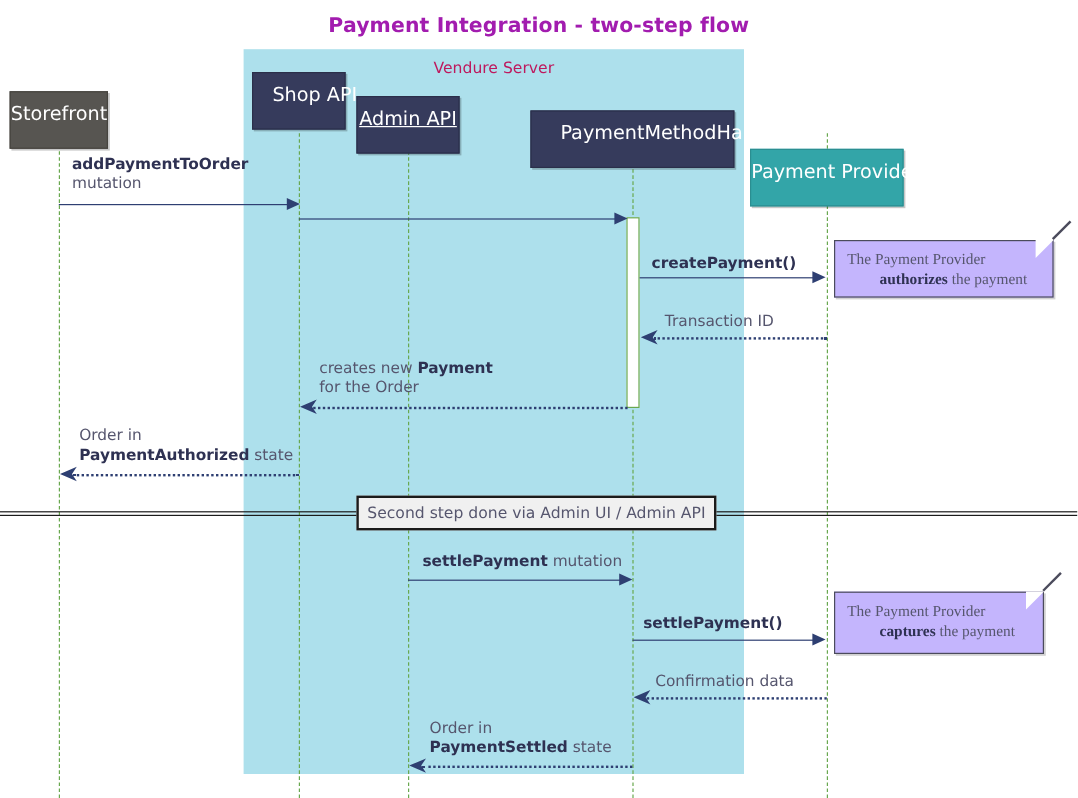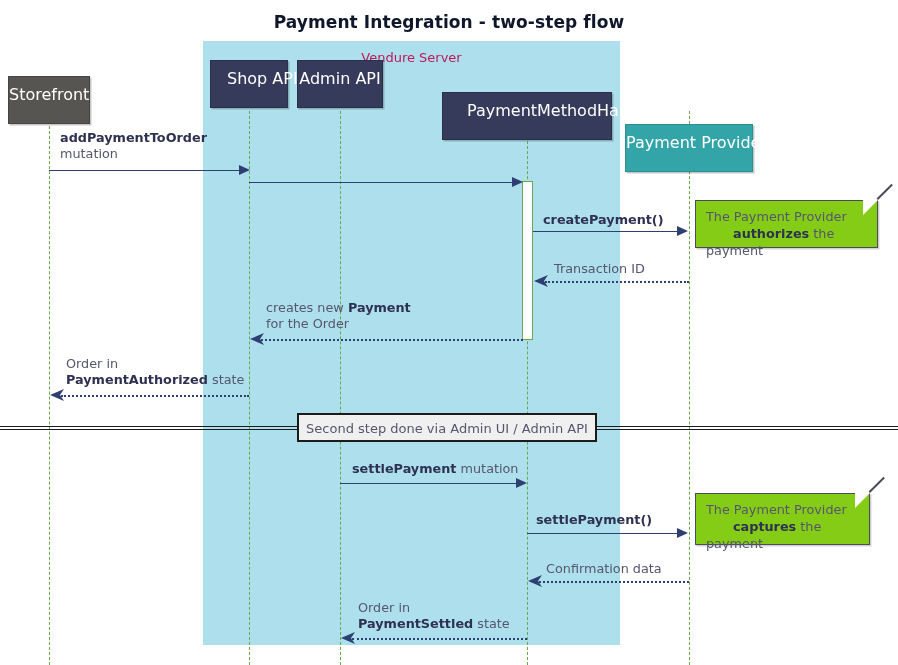--- a/index.html
+++ b/index.html
@@ -18,21 +18,21 @@
     overflow: hidden;
   }
   .abs { position: absolute; }
 
   
   #diagram-title {
     left: 0; top: 12px; width: 898px;
     text-align: center;
     font-size: 17px;
     font-weight: bold;
-    color: #0f172a;
+    color: #a21caf;
     letter-spacing: 0.1px;
   }
 
   
   #group-box {
     left: 203px; top: 41px;
     width: 417px; height: 604px;
     background: #ade0ec;
   }
   #group-label {
@@ -90,28 +90,29 @@
   .msg-label {
     font-size: 12.8px;
     color: #56566e;
     white-space: nowrap;
     line-height: 16px;
   }
   .msg-label b { color: #2e3152; font-weight: bold; }
 
   
   .note {
-    background: #84cc16;
+    background: #c4b5fd;
     border: 1.3px solid #4b4b5c;
     box-sizing: border-box;
     font-size: 12.8px;
     color: #56566e;
     line-height: 17px;
     padding: 7px 10px 7px 10px;
     box-shadow: 1.5px 1.5px 0 rgba(0,0,0,0.18);
+    font-family: Liberation Serif, serif;
   }
   .note b { color: #2e3152; font-weight: bold; margin-left: 27px; }
   .note-fold-tri {
     position: absolute;
     right: -1px; top: -1px;
     width: 0; height: 0;
     border-left: 15px solid #ffffff;
     border-bottom: 15px solid transparent;
   }
   .note-fold-diag {
@@ -157,21 +158,21 @@
   <div class="abs lifeline" style="left:340px; top:111px; height:554px;"></div>
   <div class="abs lifeline" style="left:527px; top:111px; height:554px;"></div>
   <div class="abs lifeline" style="left:689px; top:111px; height:554px;"></div>
 
   <div class="abs participant storefront" style="left:8px; top:76px; width:82px;">
     <span>Storefront</span>
   </div>
   <div class="abs participant" style="left:210px; top:60px; width:78px;padding-left:16px;">
     <span>Shop API</span>
   </div>
-  <div class="abs participant" style="left:297px; top:60px; width:86px;">
+  <div class="abs participant" style="left:297px; top:80px; width:86px;text-decoration:underline;">
     <span>Admin API</span>
   </div>
   <div class="abs participant" style="left:442px; top:92px; width:170px;padding-left:24px;">
     <span>PaymentMethodHandler</span>
   </div>
   <div class="abs participant provider" style="left:625px; top:76px; width:128px;margin-top:48px;">
     <span>Payment Provider</span>
   </div>
 
   <div class="abs activation" style="left:522px; top:181px; height:159px;"></div>

